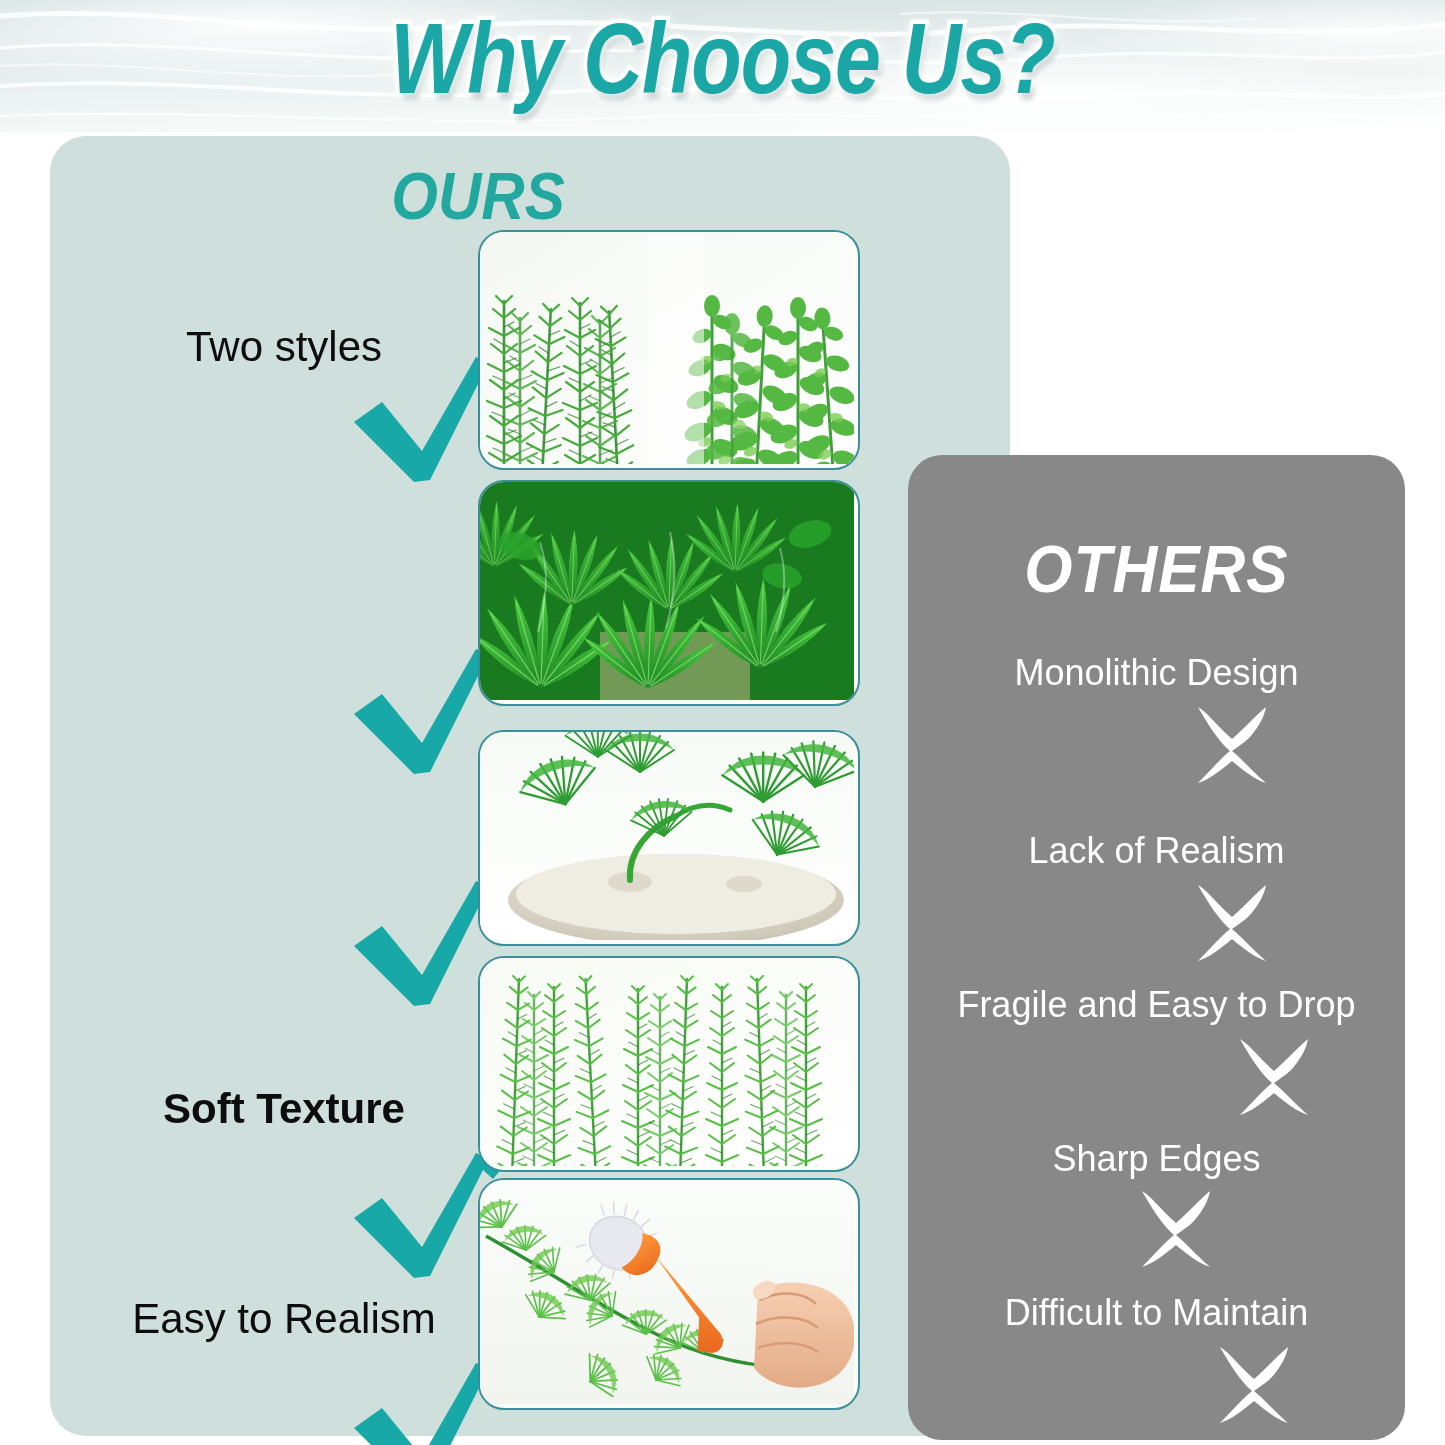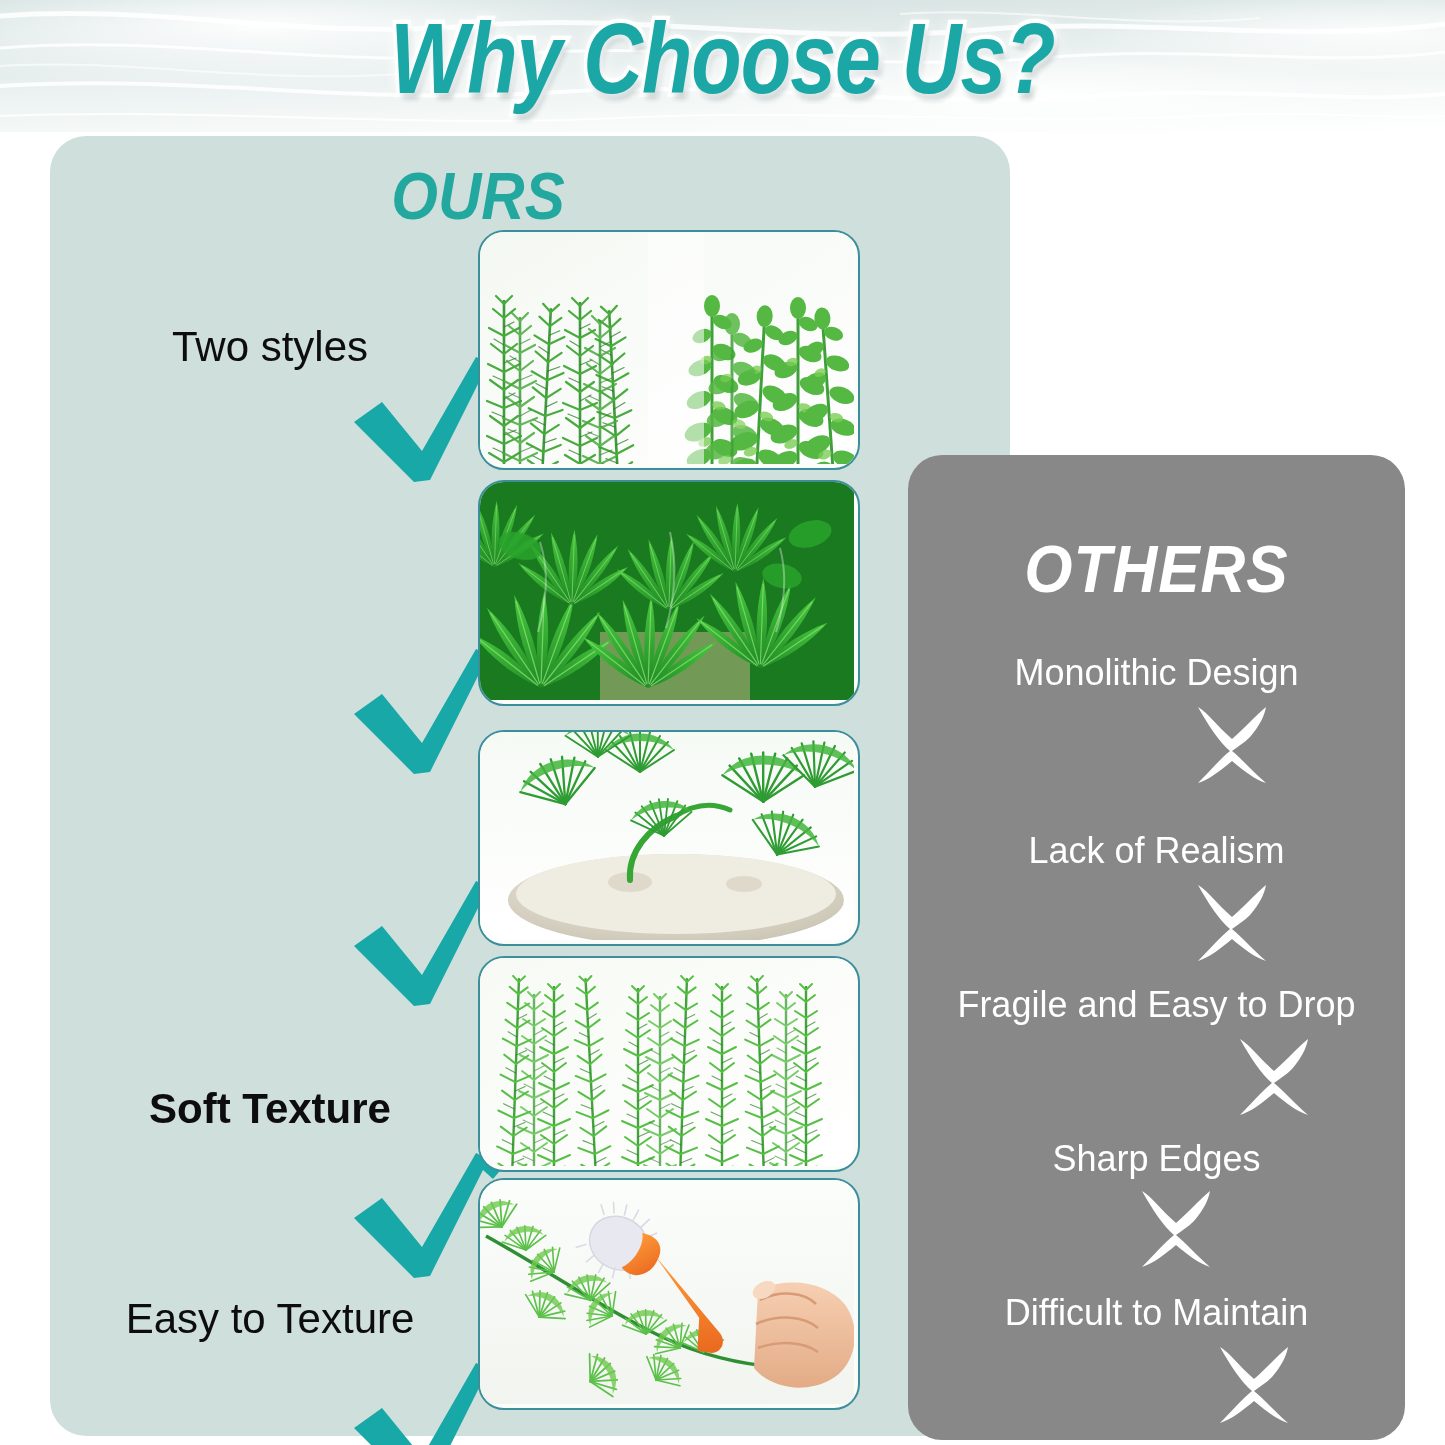--- a/index.html
+++ b/index.html
@@ -60,21 +60,21 @@
   .others-head{
     position:absolute;left:0;top:75px;width:497px;text-align:center;
     font-size:62px;font-weight:bold;font-style:italic;color:#ffffff;
     letter-spacing:1px;
     transform:scaleY(1.08);transform-origin:50% 0;
   }
 
   
   .ours-row{position:absolute;left:0;width:856px;}
   .ours-label{
-    position:absolute;left:10px;width:420px;text-align:center;
+    position:absolute;left:24px;width:420px;text-align:center;
     color:#0d0d0d;font-size:42px;line-height:50px;font-weight:400;
   }
   .check{position:absolute;}
 
   
   .photo{
     position:absolute;left:428px;
     border:2px solid #3b8f9a;border-radius:26px;
     overflow:hidden;background:#fbfdfb;
   }
@@ -138,21 +138,21 @@
   <div class="ours-row" style="top:830px;height:240px;">
     <div class="ours-label" style="top:118px;font-weight:bold;">Soft Texture</div>
     <span class="check" style="left:298px;top:182px;">
       <svg width="160" height="140" viewBox="0 0 160 140">
         <path d="M6,70 L34,50 L74,99 L128,5 L156,18 L145,31 L135,22 L82,128 L66,130 Z" fill="#18a8a8"></path>
       </svg>
     </span>
   </div>
 
   <div class="ours-row" style="top:1070px;height:230px;">
-    <div class="ours-label" style="top:88px;">Easy to Texture</div>
+    <div class="ours-label" style="top:88px;">Easy to Realism</div>
     <span class="check" style="left:298px;top:152px;">
       <svg width="160" height="140" viewBox="0 0 160 140">
         <path d="M6,70 L34,50 L74,99 L128,5 L156,18 L145,31 L135,22 L82,128 L66,130 Z" fill="#18a8a8"></path>
       </svg>
     </span>
   </div>
 
   <div class="photo" style="top:94px;width:378px;height:236px;">
     <svg width="374" height="232" viewBox="0 0 374 232">
       <defs>

